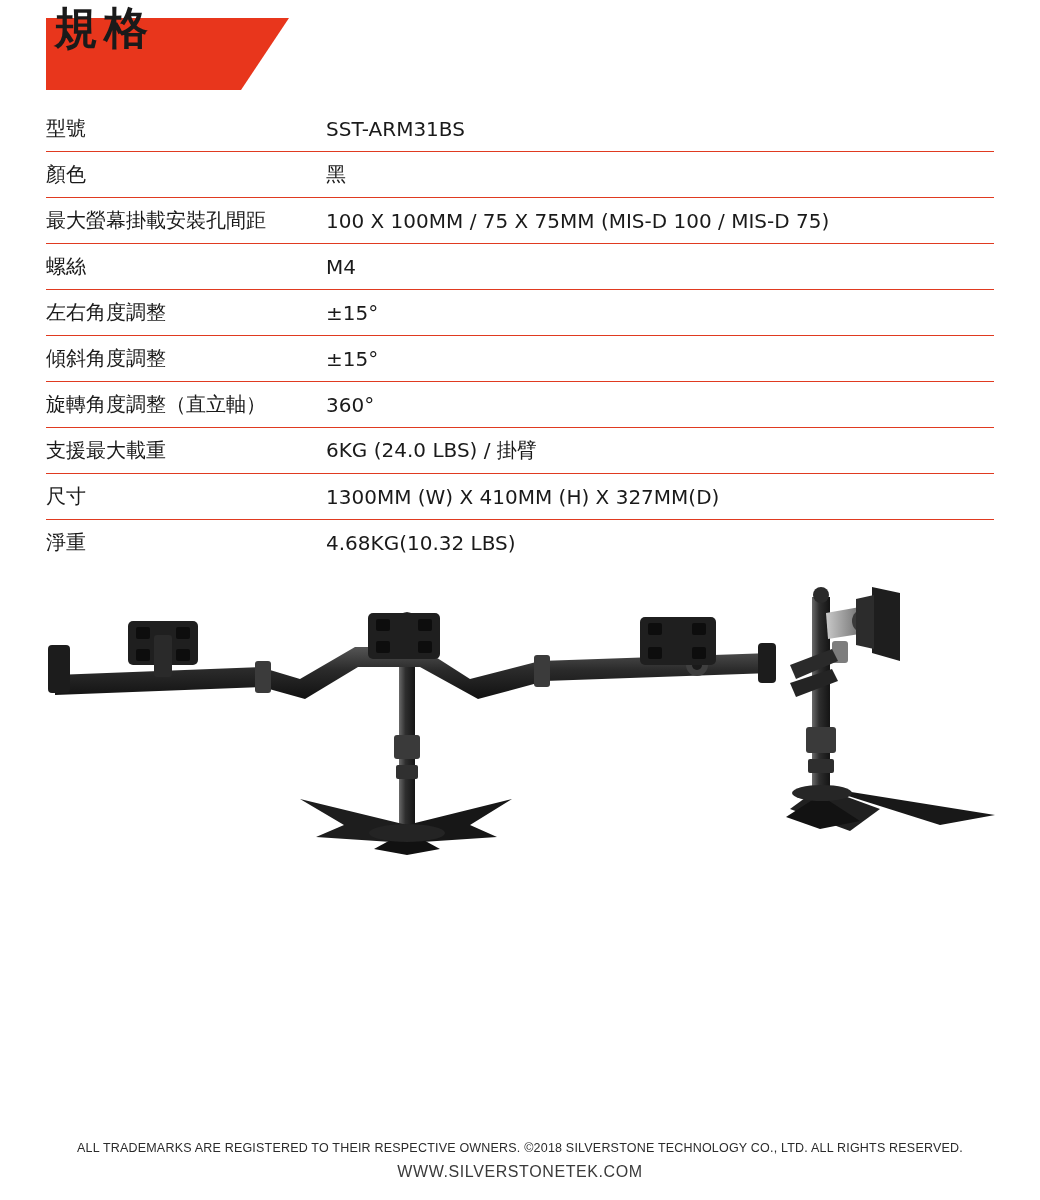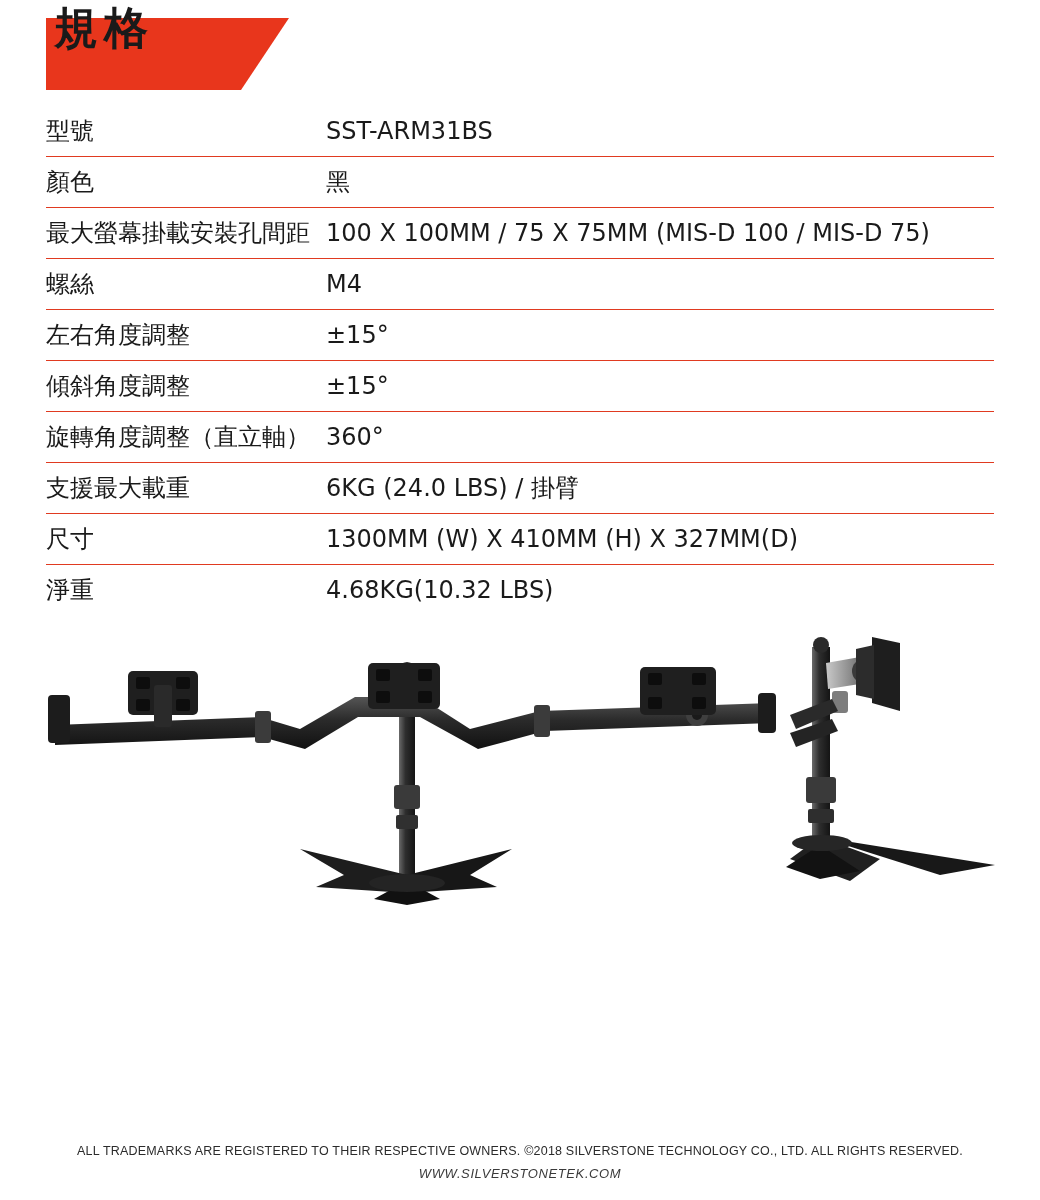--- a/index.html
+++ b/index.html
@@ -54,21 +54,21 @@
   .spec-table {
     margin: 6px 46px 0 46px;
     width: 948px;
     border-collapse: collapse;
   }
   .spec-table tr {
     border-bottom: 1.5px solid #e03a20;
   }
   .spec-table td {
     padding: 9px 0 9px 0;
-    font-size: 24px;
+    font-size: 20px;
     color: #1a1a1a;
     vertical-align: middle;
     font-family: "DejaVu Sans", sans-serif;
   }
   .spec-table td.label {
     width: 278px;
     padding-right: 6px;
   }
   .spec-table td.value {
     padding-left: 2px;
@@ -93,25 +93,24 @@
     text-align: center;
   }
   .footer-line1 {
     font-size: 12.5px;
     color: #2b2b2b;
     letter-spacing: 0.2px;
     font-family: "Liberation Sans", sans-serif;
   }
   .footer-line2 {
     margin-top: 8px;
-    font-size: 13px;
+    font-size: 16px;
     color: #3a3a3a;
     letter-spacing: 0.6px;
     font-family: "Liberation Sans", sans-serif;
-    font-style: italic;
   }
 </style>
 </head>
 <body>
 
 <div class="page">
 
   <div class="header">
     <div class="banner"></div>
     <div class="banner-tail"></div>

